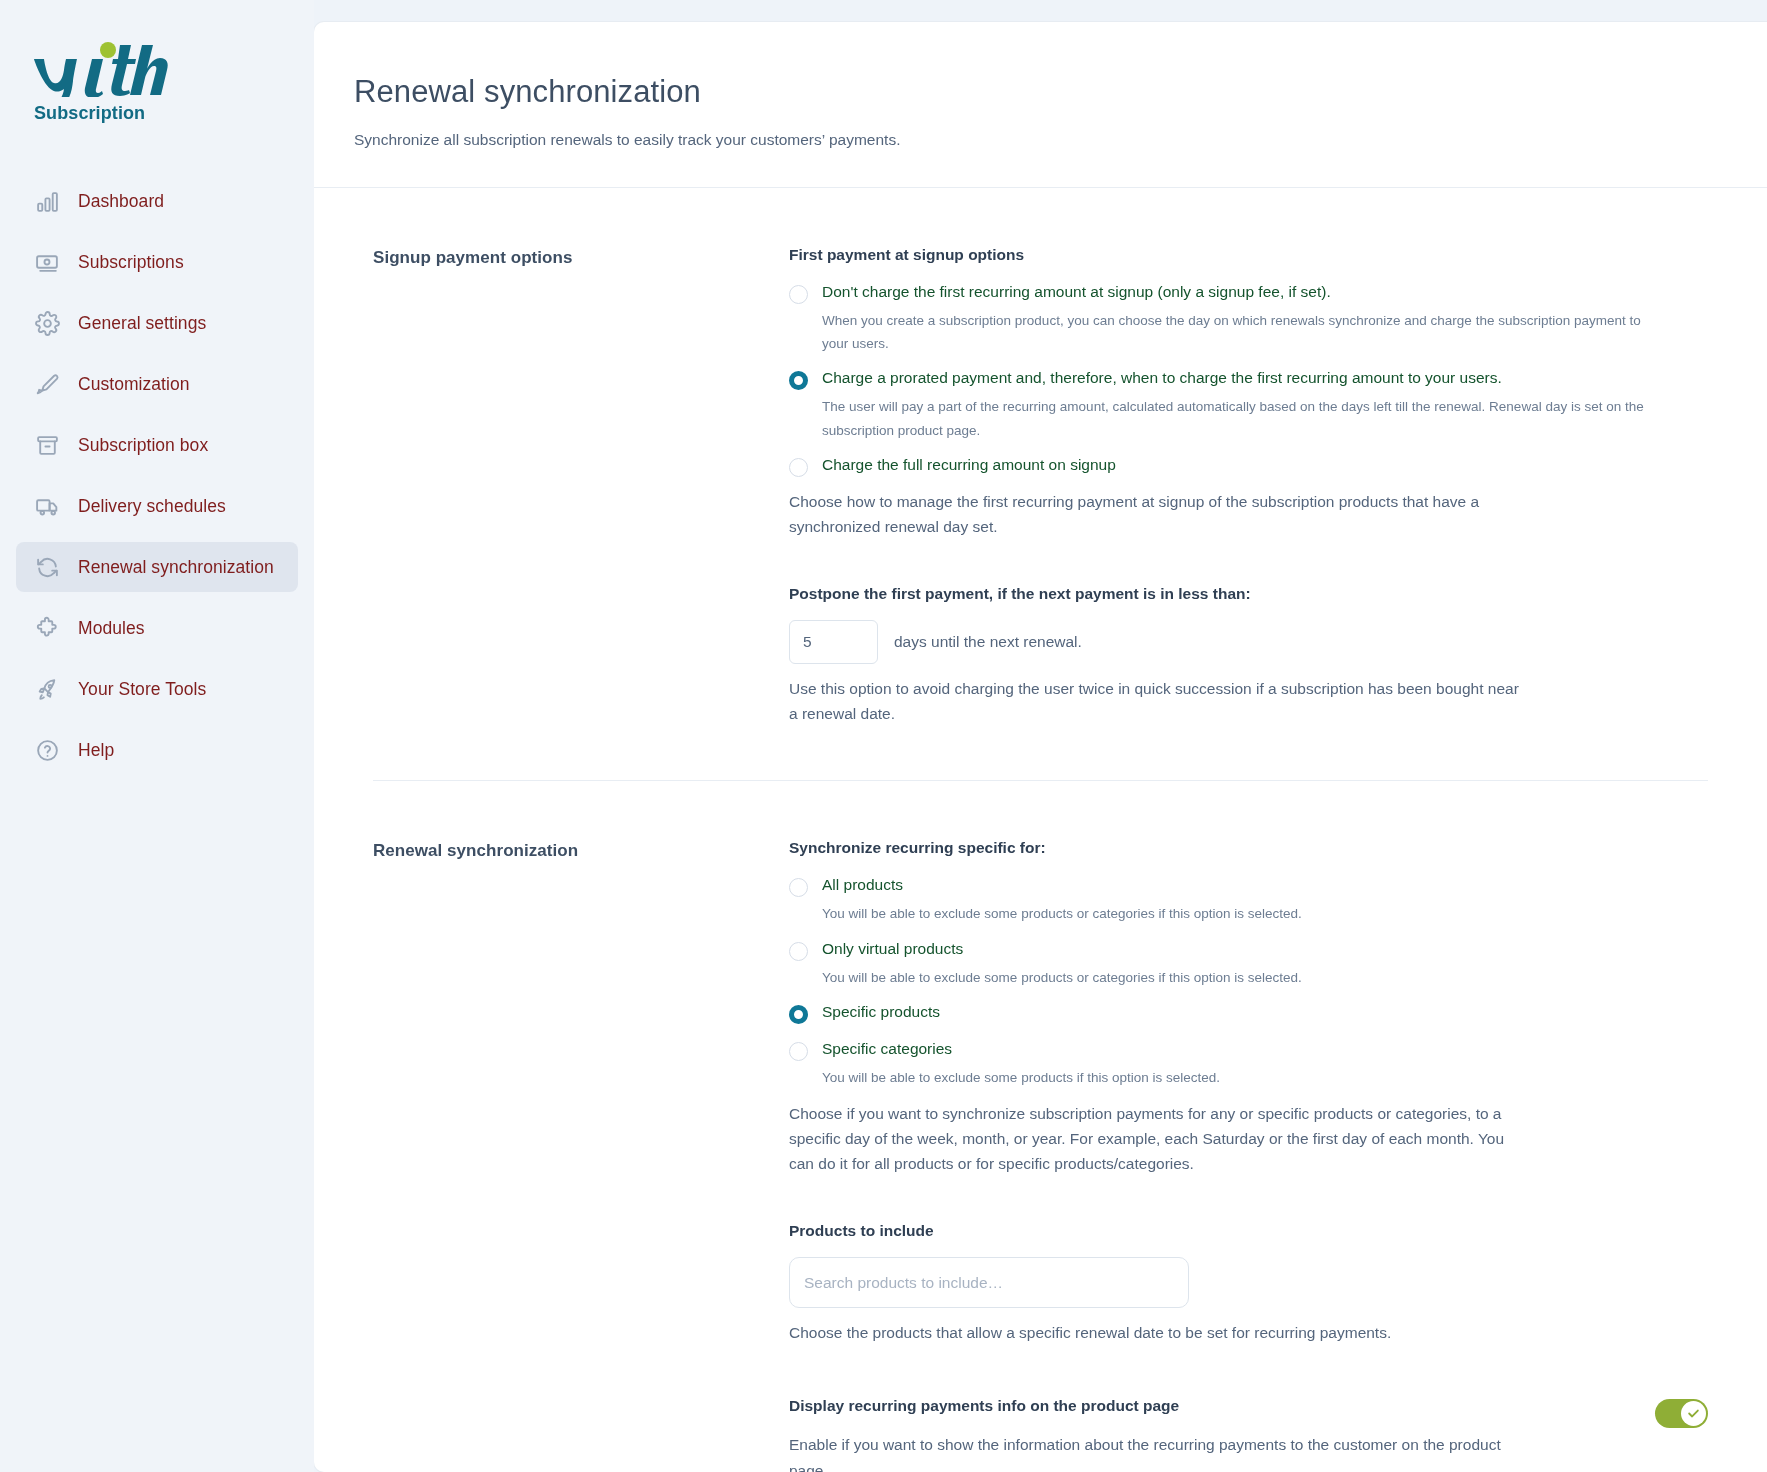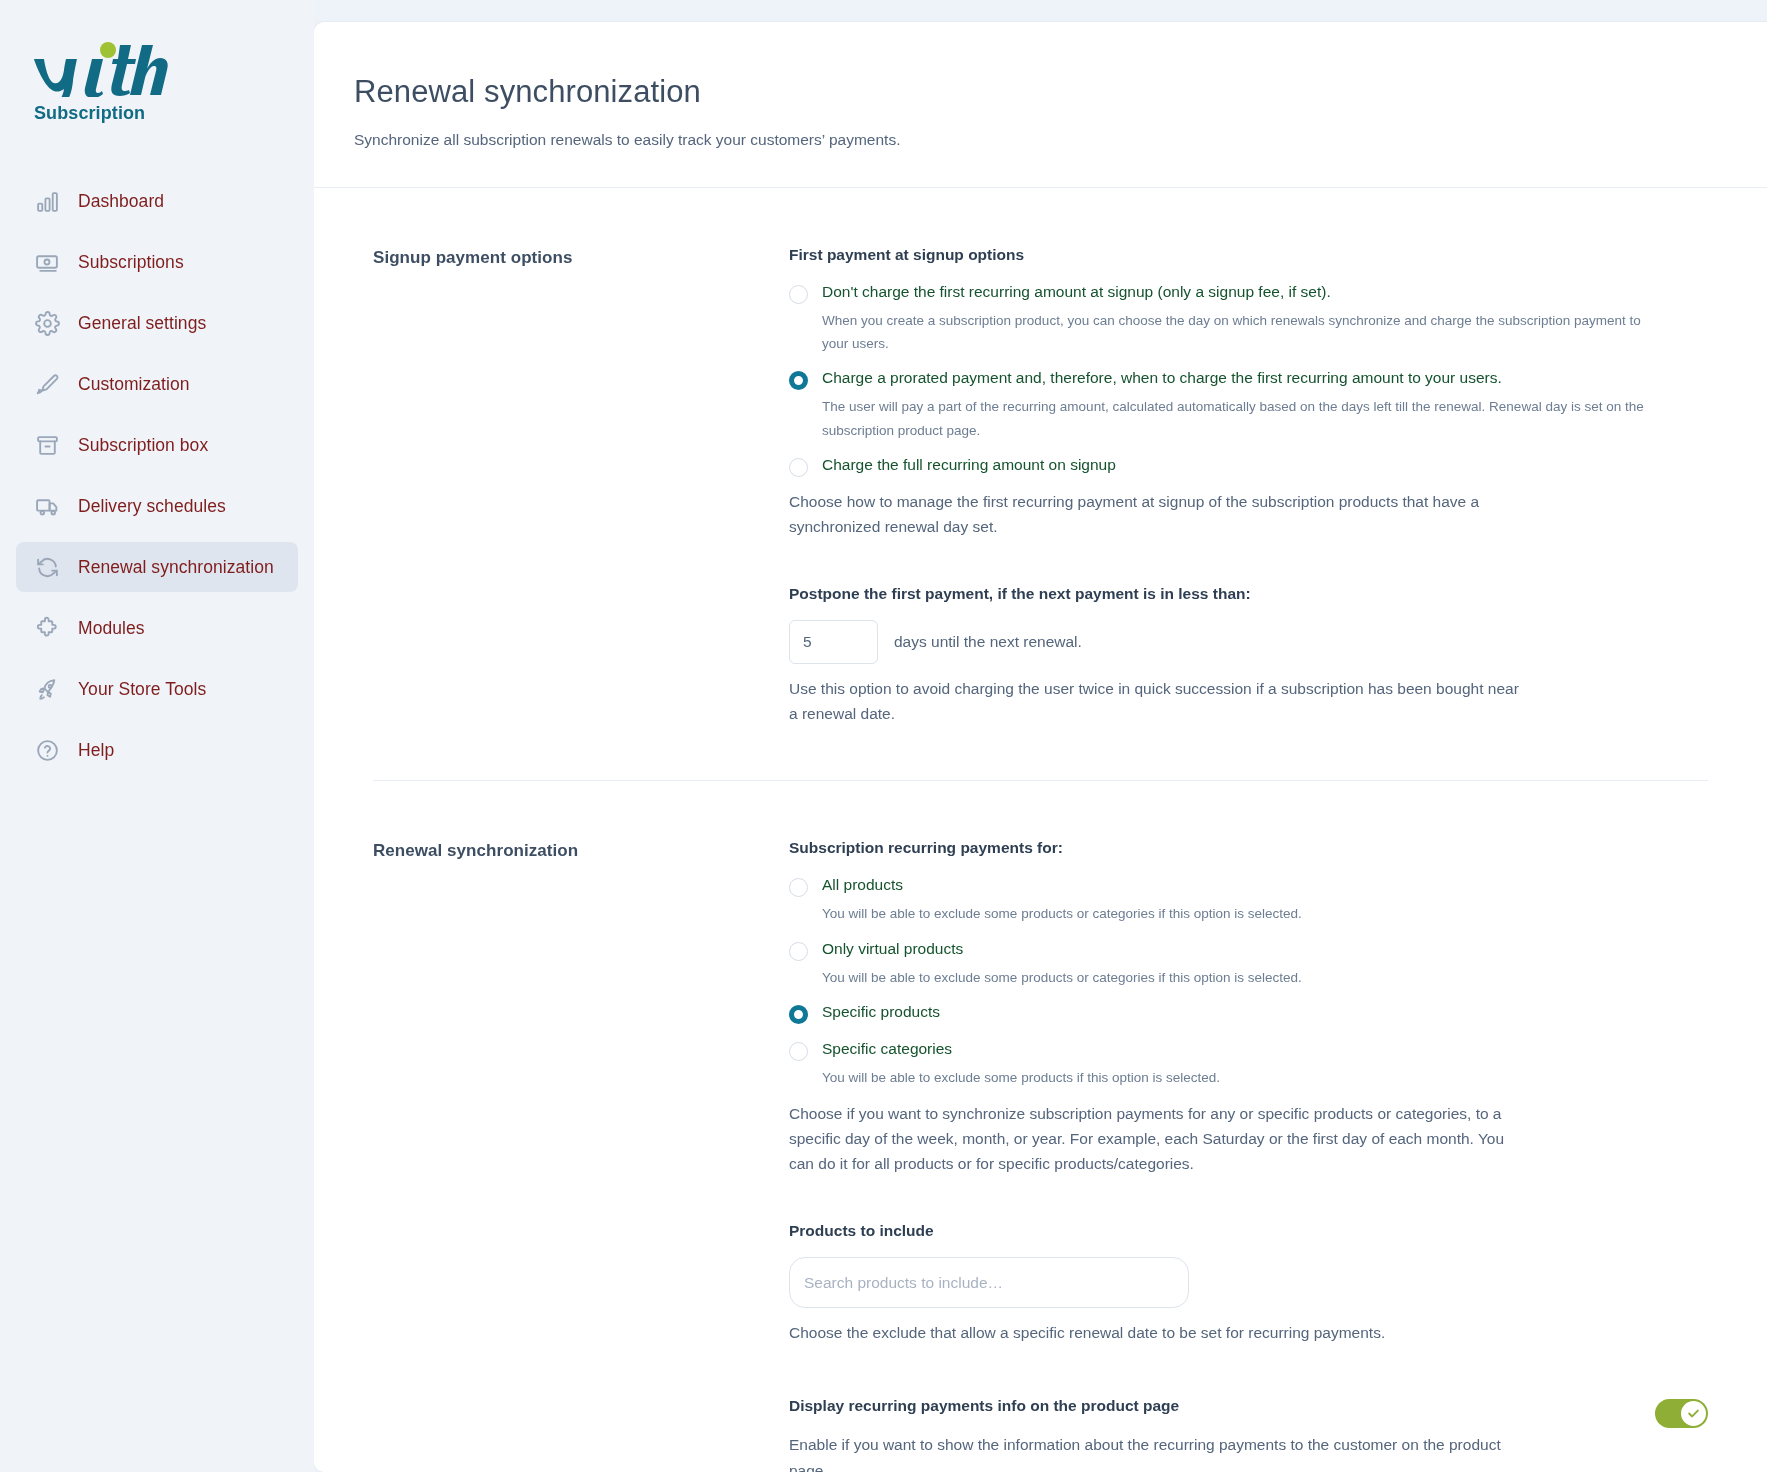--- a/index.html
+++ b/index.html
@@ -196,21 +196,21 @@
     font-family: "Liberation Sans", sans-serif;
     background: #fff;
     outline: none;
   }
   .inline-label { font-size: 15.5px; color: #54657c; }
 
   .search-input {
     width: 400px;
     height: 51px;
     border: 1px solid #dde4ec;
-    border-radius: 16px;
+    border-radius: 10px;
     padding: 0 14px;
     font-size: 15.5px;
     color: #54657c;
     font-family: "Liberation Sans", sans-serif;
     background: #fff;
     outline: none;
   }
   .search-input::placeholder { color: #a8b3c2; }
 
   .toggle-row {
@@ -423,21 +423,21 @@
 
           <p class="help-text">Use this option to avoid charging the user twice in quick succession if a subscription has been bought near a renewal date.</p>
 
         </div>
       </section>
 
       <section class="section">
         <div class="section-label">Renewal synchronization</div>
         <div class="section-content">
 
-          <div class="field-title">Subscription recurring payments for:</div>
+          <div class="field-title">Synchronize recurring specific for:</div>
 
           <div class="radio-row">
             <span class="radio"></span>
             <span class="radio-label">All products</span>
           </div>
           <div class="radio-desc">You will be able to exclude some products or categories if this option is selected.</div>
 
           <div class="radio-row">
             <span class="radio"></span>
             <span class="radio-label">Only virtual products</span>
@@ -458,21 +458,21 @@
           <div class="radio-desc">You will be able to exclude some products if this option is selected.</div>
 
           <p class="help-text">Choose if you want to synchronize subscription payments for any or specific products or categories, to a specific day of the week, month, or year. For example, each Saturday or the first day of each month. You can do it for all products or for specific products/categories.</p>
 
           <div class="block-gap"></div>
 
           <div class="field-title">Products to include</div>
 
           <input class="search-input" type="text" placeholder="Search products to include…" style="">
 
-          <p class="help-text">Choose the exclude that allow a specific renewal date to be set for recurring payments.</p>
+          <p class="help-text">Choose the products that allow a specific renewal date to be set for recurring payments.</p>
 
           <div class="toggle-row">
             <div class="toggle-texts">
               <div class="field-title">Display recurring payments info on the product page</div>
               <p class="help-text" style="margin-top:14px">Enable if you want to show the information about the recurring payments to the customer on the product page.</p>
             </div>
             <div class="toggle">
               <span class="knob">
                 <svg width="13" height="13" viewBox="0 0 24 24" fill="none" stroke="#8fae36" stroke-width="3.4" stroke-linecap="round" stroke-linejoin="round">
                   <path d="M20 6.5 9.5 17.5 4 12"></path>

